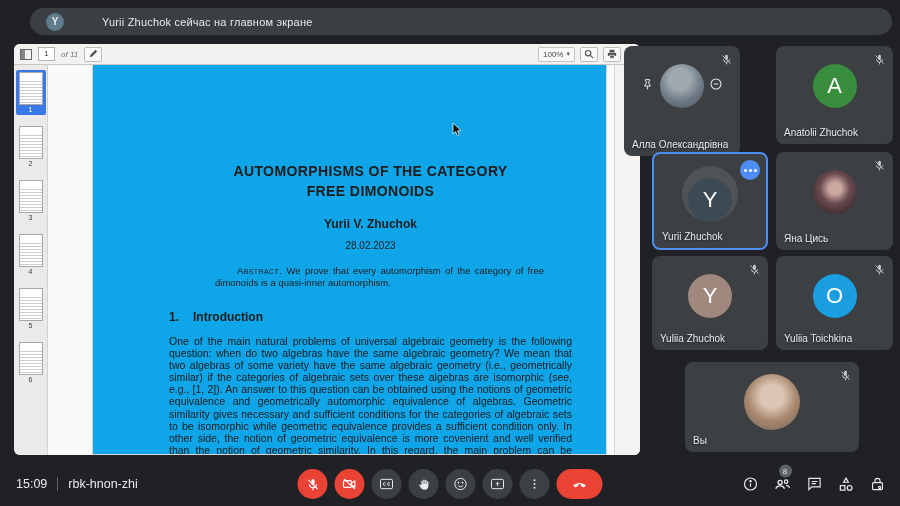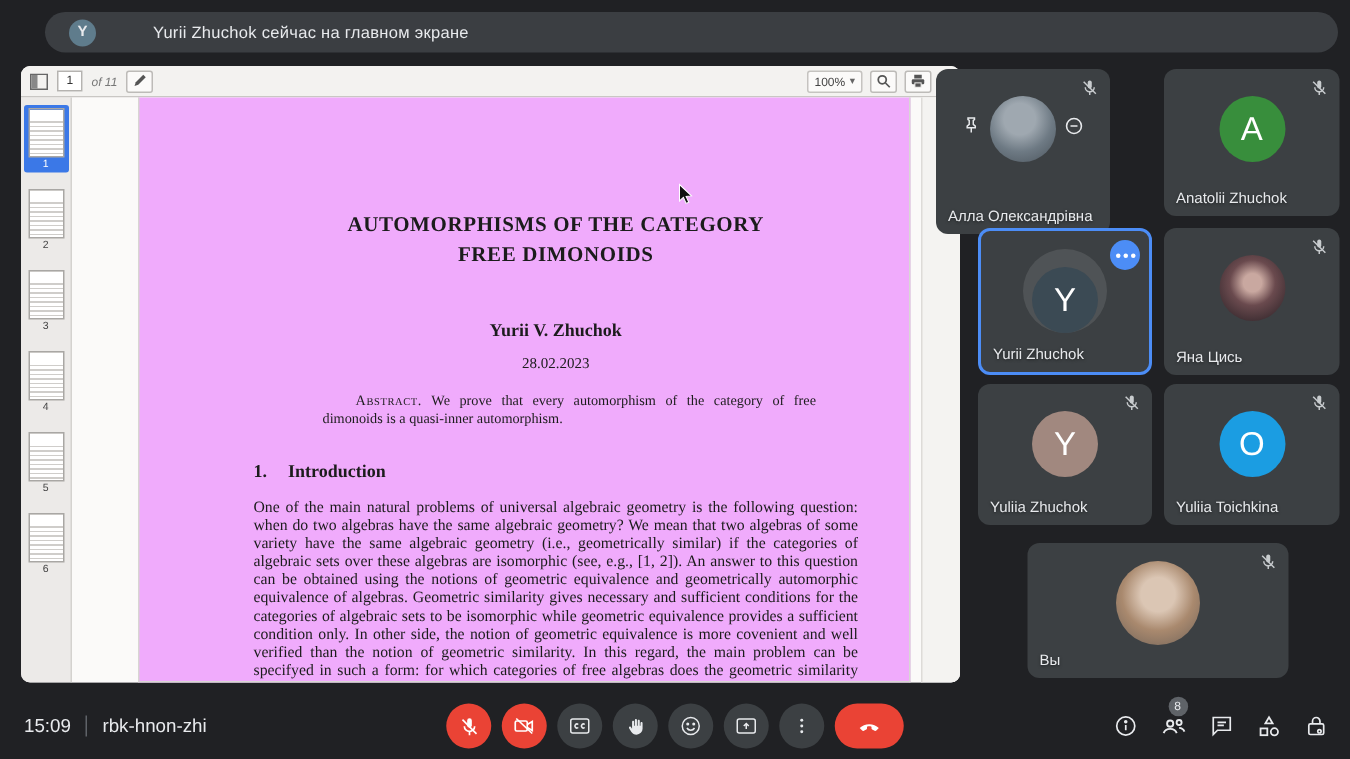--- a/index.html
+++ b/index.html
@@ -42,25 +42,25 @@
       linear-gradient(#fff 0 6px, transparent 6px),
       repeating-linear-gradient(#ffffff 0 2px, #cfcdca 2px 3px);
     background-clip:padding-box; }
   .thumb-label { font-size:7px; color:#444; margin-top:1px; line-height:8px; }
   .thumb-wrap.selected .thumb-label { color:#fff; }
 
   .pdf-main { flex:1; position:relative; background:#fbfaf9; }
   .scroll-strip { position:absolute; right:0; top:0; bottom:0; width:26px; background:#f4f3f1;
     border-left:1px solid #dddbd8; }
   .pdf-page { position:absolute; left:44px; top:0; width:515px; height:100%;
-    background:#f0abfc; border:1px solid #d8d6d3; border-top:none; overflow:hidden;
-    font-family:Liberation Serif, serif; color:#1c1c1c;
-    padding:76px 34px 0 76px; }
+    background:#0ea5e9; border:1px solid #d8d6d3; border-top:none; overflow:hidden;
+    font-family:Liberation Sans, sans-serif; color:#1c1c1c;
+    padding:96px 34px 0 76px; }
   .doc-title { text-align:center; font-weight:bold; font-size:14px; letter-spacing:.4px; line-height:20px; }
-  .doc-author { text-align:center; font-weight:bold; font-size:12px; margin-top:32px; }
+  .doc-author { text-align:center; font-weight:bold; font-size:12px; margin-top:16px; }
   .doc-date { text-align:center; font-size:10px; margin-top:9px; }
   .doc-abstract { margin:14px 28px 0 46px; font-size:9.5px; line-height:12px; text-align:justify; text-indent:22px; }
   .abstract-label { font-variant:small-caps; letter-spacing:.4px; }
   .doc-section { margin-top:21px; font-weight:bold; font-size:12px; }
   .doc-section .num { margin-right:14px; }
   .doc-par { margin-top:11px; font-size:10.5px; line-height:12.1px; text-align:justify; }
   .cursor { position:absolute; left:404px; top:57px; }
 
   
   .tile { position:absolute; background:#3c4043; border-radius:8px; overflow:hidden; }

